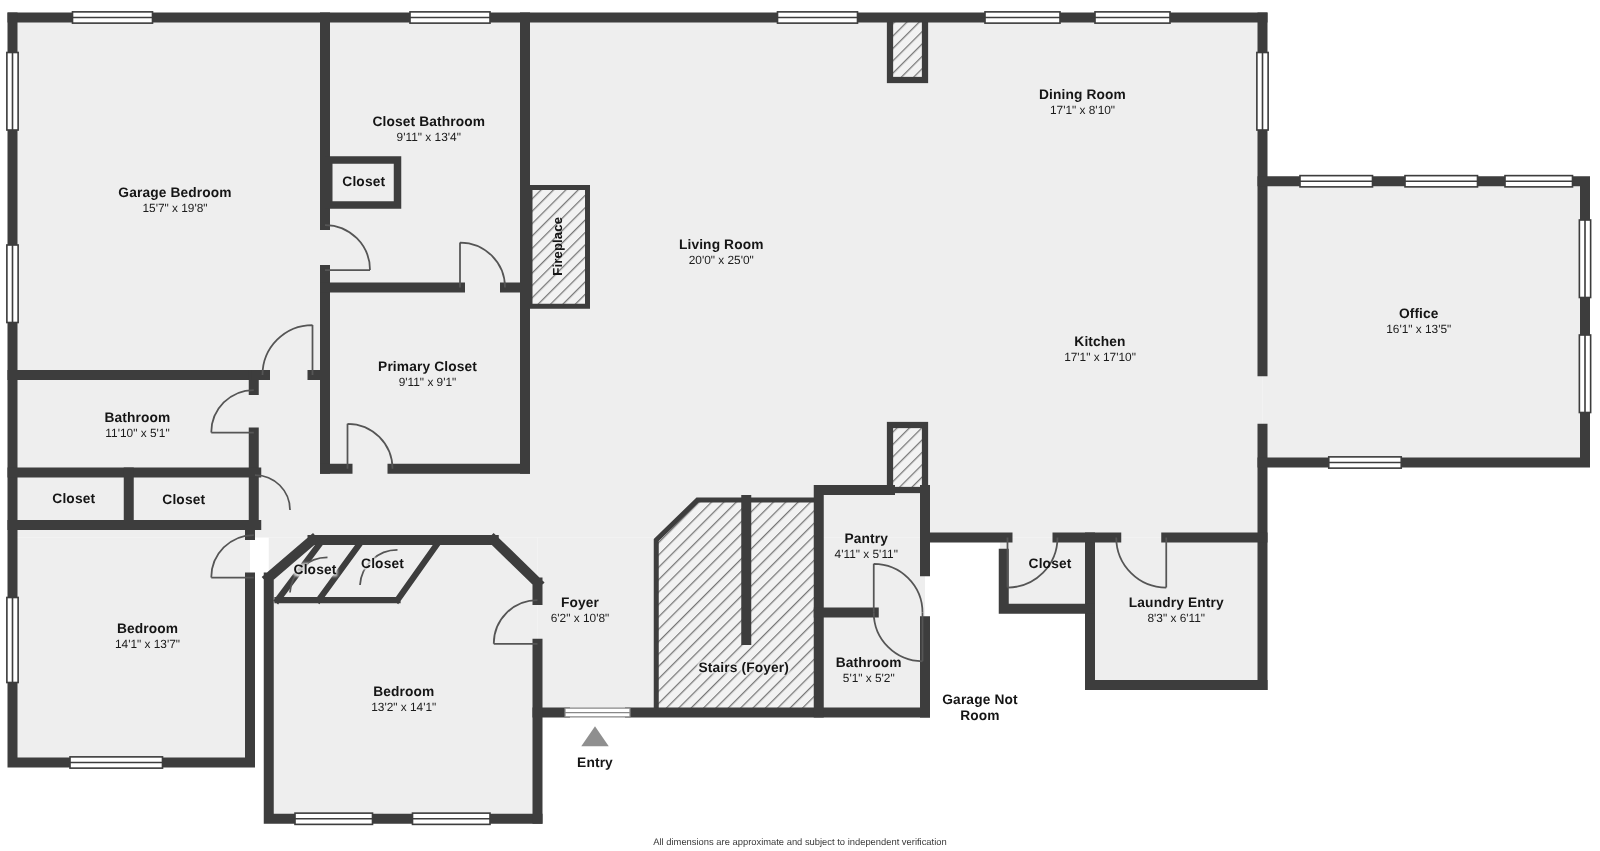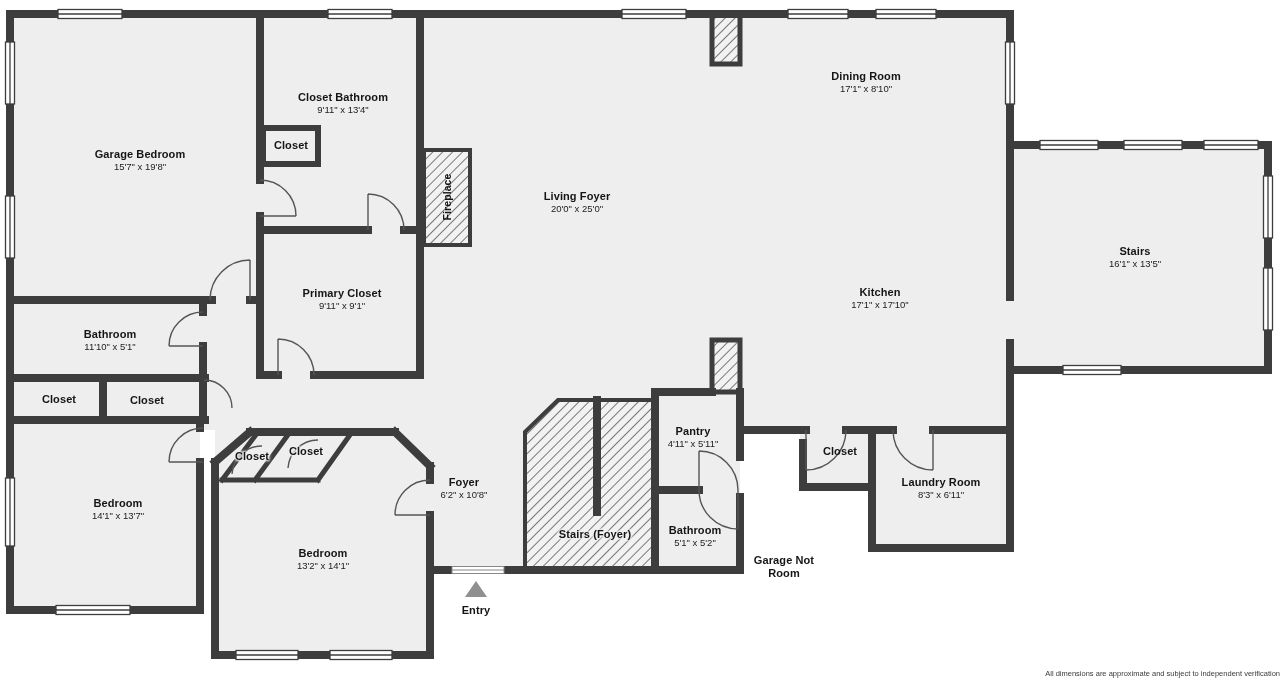--- a/index.html
+++ b/index.html
@@ -7,21 +7,21 @@
   .plan{position:relative;width:1280px;height:681px;background:#fff;overflow:hidden;}
   .plan svg{position:absolute;left:0;top:0;}
   .room-label{position:absolute;transform:translate(-50%,-50%);text-align:center;color:#151515;white-space:nowrap;z-index:5;}
   .room-name{font-weight:bold;font-size:11px;line-height:1.2;letter-spacing:.1px;}
   .room-dims{font-size:9.5px;line-height:1.25;color:#1c1c1c;}
   .halo .room-name, .halo .room-dims{
     text-shadow:-1px -1px 2px #f0f0f0,1px 1px 2px #f0f0f0,-1px 1px 2px #f0f0f0,1px -1px 2px #f0f0f0,0 0 4px #f0f0f0;
   }
   .rot90{transform:translate(-50%,-50%) rotate(-90deg);}
   .wrap2{white-space:normal;width:78px;}
-  .footer-note{position:absolute;left:0;right:0;top:669px;text-align:right;font-size:7.5px;color:#3a3a3a;z-index:5;}
+  .footer-note{position:absolute;left:0;right:0;top:669px;text-align:center;font-size:7.5px;color:#3a3a3a;z-index:5;}
 </style>
 </head>
 <body>
 
 <div class="plan">
 
   <svg width="1280" height="681" viewBox="0 0 1280 681">
     <defs>
       <pattern id="hatch" width="7" height="7" patternUnits="userSpaceOnUse" patternTransform="rotate(45)">
         <rect width="7" height="7" fill="#f2f2f2"></rect>
@@ -203,36 +203,36 @@
   <div class="room-label" style="left:342px;top:300px">
     <div class="room-name">Primary Closet</div>
     <div class="room-dims">9'11" x 9'1"</div>
   </div>
 
   <div class="room-label rot90" style="left:447px;top:197px">
     <div class="room-name" style="font-size:10.5px">Fireplace</div>
   </div>
 
   <div class="room-label" style="left:577px;top:203px">
-    <div class="room-name">Living Foyer</div>
+    <div class="room-name">Living Room</div>
     <div class="room-dims">20'0" x 25'0"</div>
   </div>
 
   <div class="room-label" style="left:866px;top:83px">
     <div class="room-name">Dining Room</div>
     <div class="room-dims">17'1" x 8'10"</div>
   </div>
 
-  <div class="room-label" style="left:880px;top:299px">
+  <div class="room-label" style="left:880px;top:280px">
     <div class="room-name">Kitchen</div>
     <div class="room-dims">17'1" x 17'10"</div>
   </div>
 
   <div class="room-label" style="left:1135px;top:258px">
-    <div class="room-name">Stairs</div>
+    <div class="room-name">Office</div>
     <div class="room-dims">16'1" x 13'5"</div>
   </div>
 
   <div class="room-label" style="left:110px;top:341px">
     <div class="room-name">Bathroom</div>
     <div class="room-dims">11'10" x 5'1"</div>
   </div>
 
   <div class="room-label" style="left:59px;top:400px">
     <div class="room-name">Closet</div>
@@ -277,21 +277,21 @@
   <div class="room-label" style="left:695px;top:537px">
     <div class="room-name">Bathroom</div>
     <div class="room-dims">5'1" x 5'2"</div>
   </div>
 
   <div class="room-label" style="left:840px;top:452px">
     <div class="room-name">Closet</div>
   </div>
 
   <div class="room-label" style="left:941px;top:489px">
-    <div class="room-name">Laundry Room</div>
+    <div class="room-name">Laundry Entry</div>
     <div class="room-dims">8'3" x 6'11"</div>
   </div>
 
   <div class="room-label" style="left:784px;top:567px">
     <div class="room-name wrap2">Garage Not Room</div>
   </div>
 
   <div class="room-label" style="left:476px;top:611px">
     <div class="room-name">Entry</div>
   </div>

